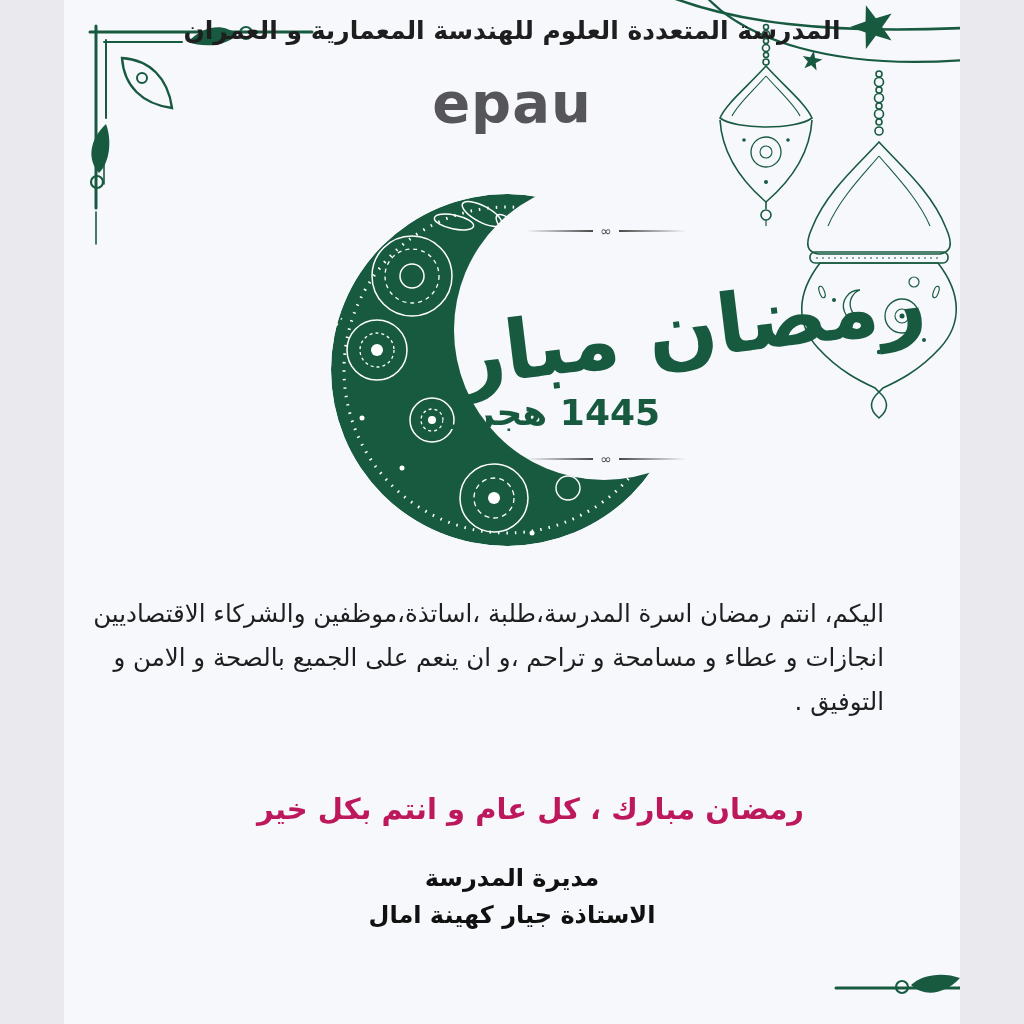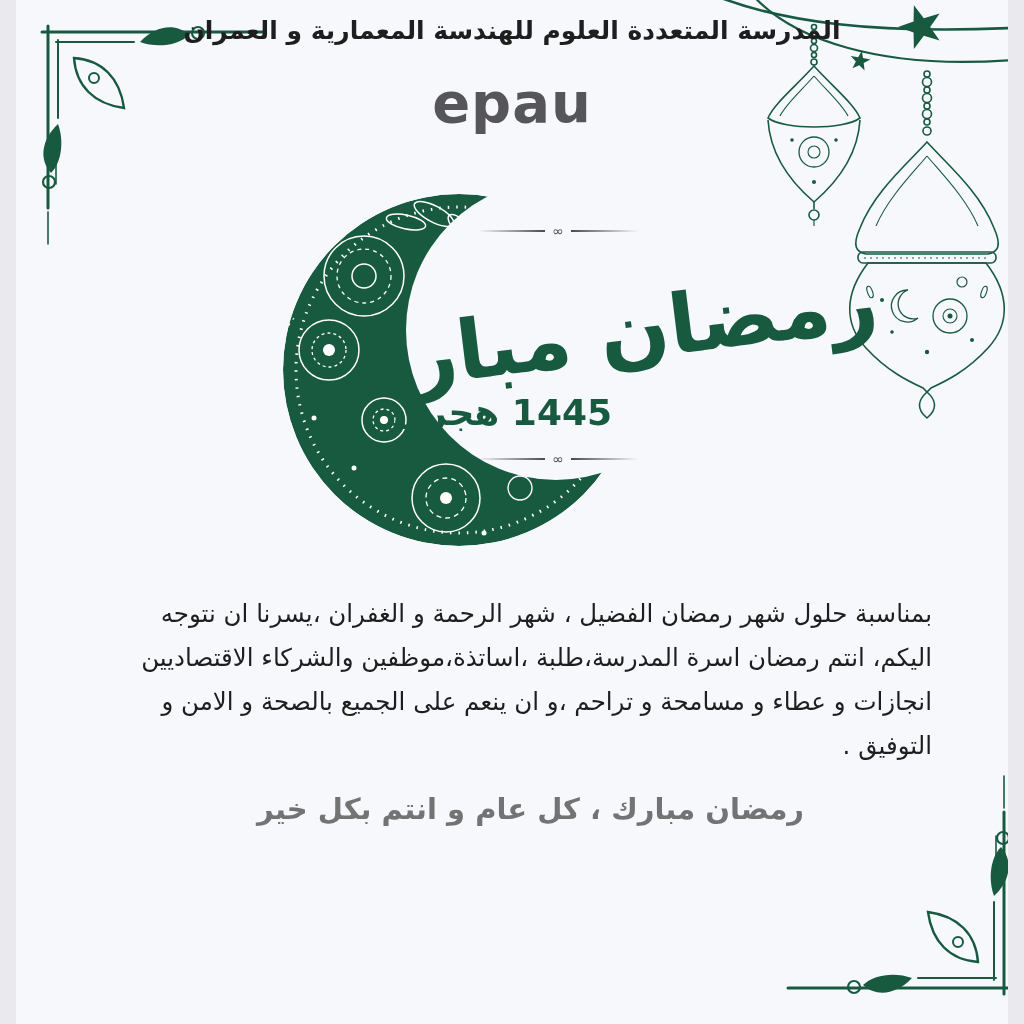--- a/index.html
+++ b/index.html
@@ -2,21 +2,21 @@
 <html lang="ar" style="--background: #f7f8fc; --green: #185a40; --ink: #1e1e1e; --logo_gray: #55555a; --divider_gray: #4a4a4a;"><head>
 <meta charset="utf-8">
 <style>
   :root{
     --background:#f7f8fc; --green:#185a40; --ink:#1e1e1e;
     --logo_gray:#55555a; --divider_gray:#4a4a4a;
   }
   *{margin:0;padding:0;box-sizing:border-box;}
   body{background:#e9e9ee;font-family:"DejaVu Sans",sans-serif;}
   .poster{
-    position:relative;width:992px;height:1024px;margin:0 auto;
+    position:relative;width:896px;height:1024px;margin:0 auto;
     background:var(--background,#f7f8fc);overflow:hidden;
   }
   .green-art{color:var(--green,#185a40);}
   .abs{position:absolute;}
 
   .school-name{
     top:16px;left:0;width:100%;text-align:center;
     font-size:25px;font-weight:bold;color:var(--ink,#1e1e1e);
   }
   .logo{
@@ -48,21 +48,21 @@
     font-size:36px;font-weight:bold;color:var(--green,#185a40);
   }
 
   .message{
     left:70px;right:76px;top:592px;
     font-size:24.5px;color:var(--ink,#1e1e1e);
   }
   .message .line{height:44px;line-height:44px;white-space:nowrap;}
   .greeting{
     top:792px;left:0;width:100%;text-align:center;
-    font-size:29px;font-weight:bold;color:#737373;padding-left:37px;
+    font-size:29px;font-weight:bold;color:#be185d;padding-left:37px;
   }
   .signature{
     top:860px;left:0;width:100%;text-align:center;
     font-size:24px;font-weight:bold;line-height:37px;color:#111;
   }
 
   .corner-tl{left:12px;top:12px;}
   .corner-br{left:748px;top:768px;transform:rotate(180deg);}
   .garland{right:0;top:0;}
   .crescent{left:218px;top:168px;}
@@ -212,22 +212,25 @@
   <div class="abs divider divider-top">
     <span class="orn">∞</span>
   </div>
   <div class="abs calligraphy" dir="rtl">رمضان مبارك</div>
   <div class="abs hijri-year" dir="rtl">1445 هجري</div>
   <div class="abs divider divider-bottom">
     <span class="orn">∞</span>
   </div>
 
   <div class="abs message" dir="rtl">
-    <div class="line">بمناسبة حلول شهر رمضان الفضيل ، شهر الرحمة و الغفران ،يسرنا ان نتوجه</div>
     <div class="line">اليكم، انتم رمضان اسرة المدرسة،طلبة ،اساتذة،موظفين والشركاء الاقتصاديين</div>
     <div class="line">انجازات و عطاء و مسامحة و تراحم ،و ان ينعم على الجميع بالصحة و الامن و</div>
     <div class="line">التوفيق .</div>
   </div>
 
   <div class="abs greeting" dir="rtl">رمضان مبارك ، كل عام و انتم بكل خير</div>
 
+  <div class="abs signature" dir="rtl">
+    <div>مديرة المدرسة</div>
+    <div>الاستاذة جيار كهينة امال</div>
+  </div>
 
 </div>
 
 </body></html>

